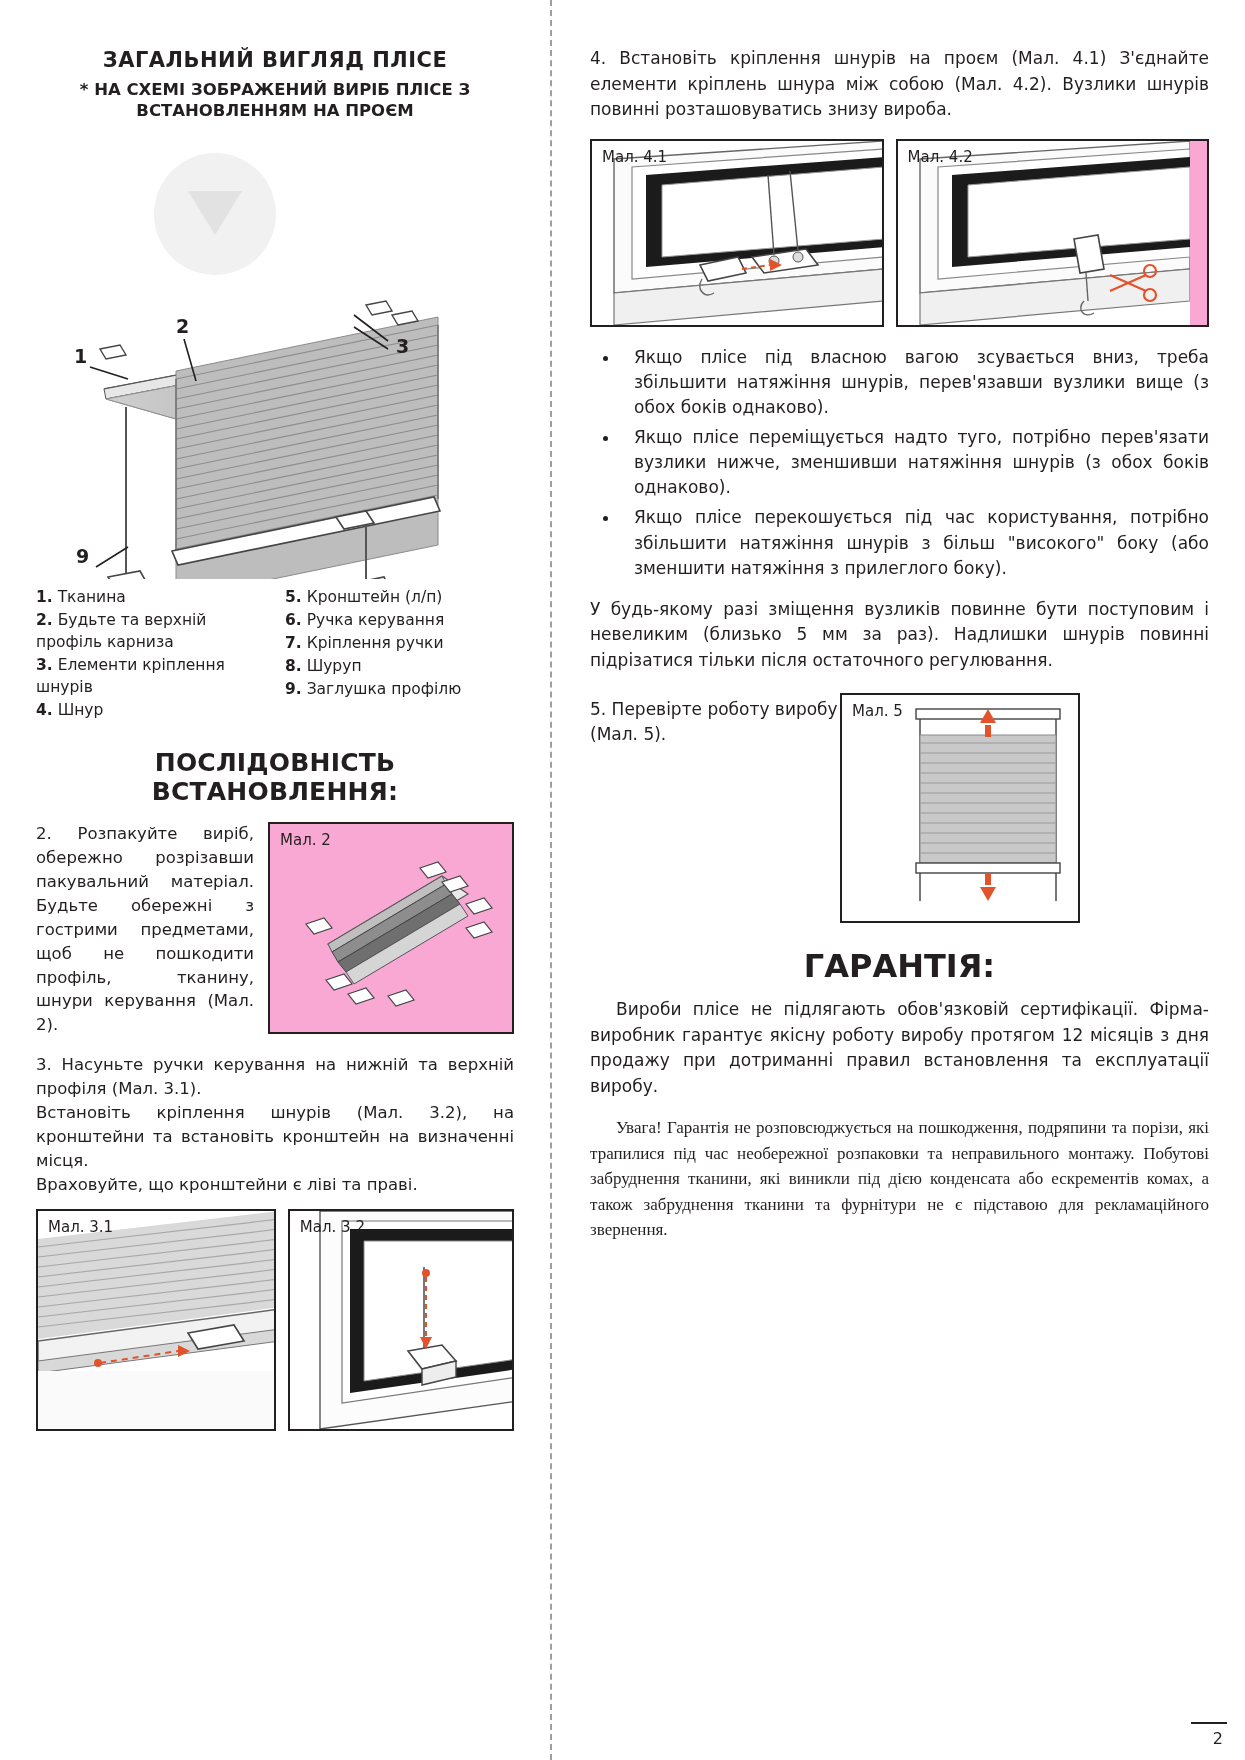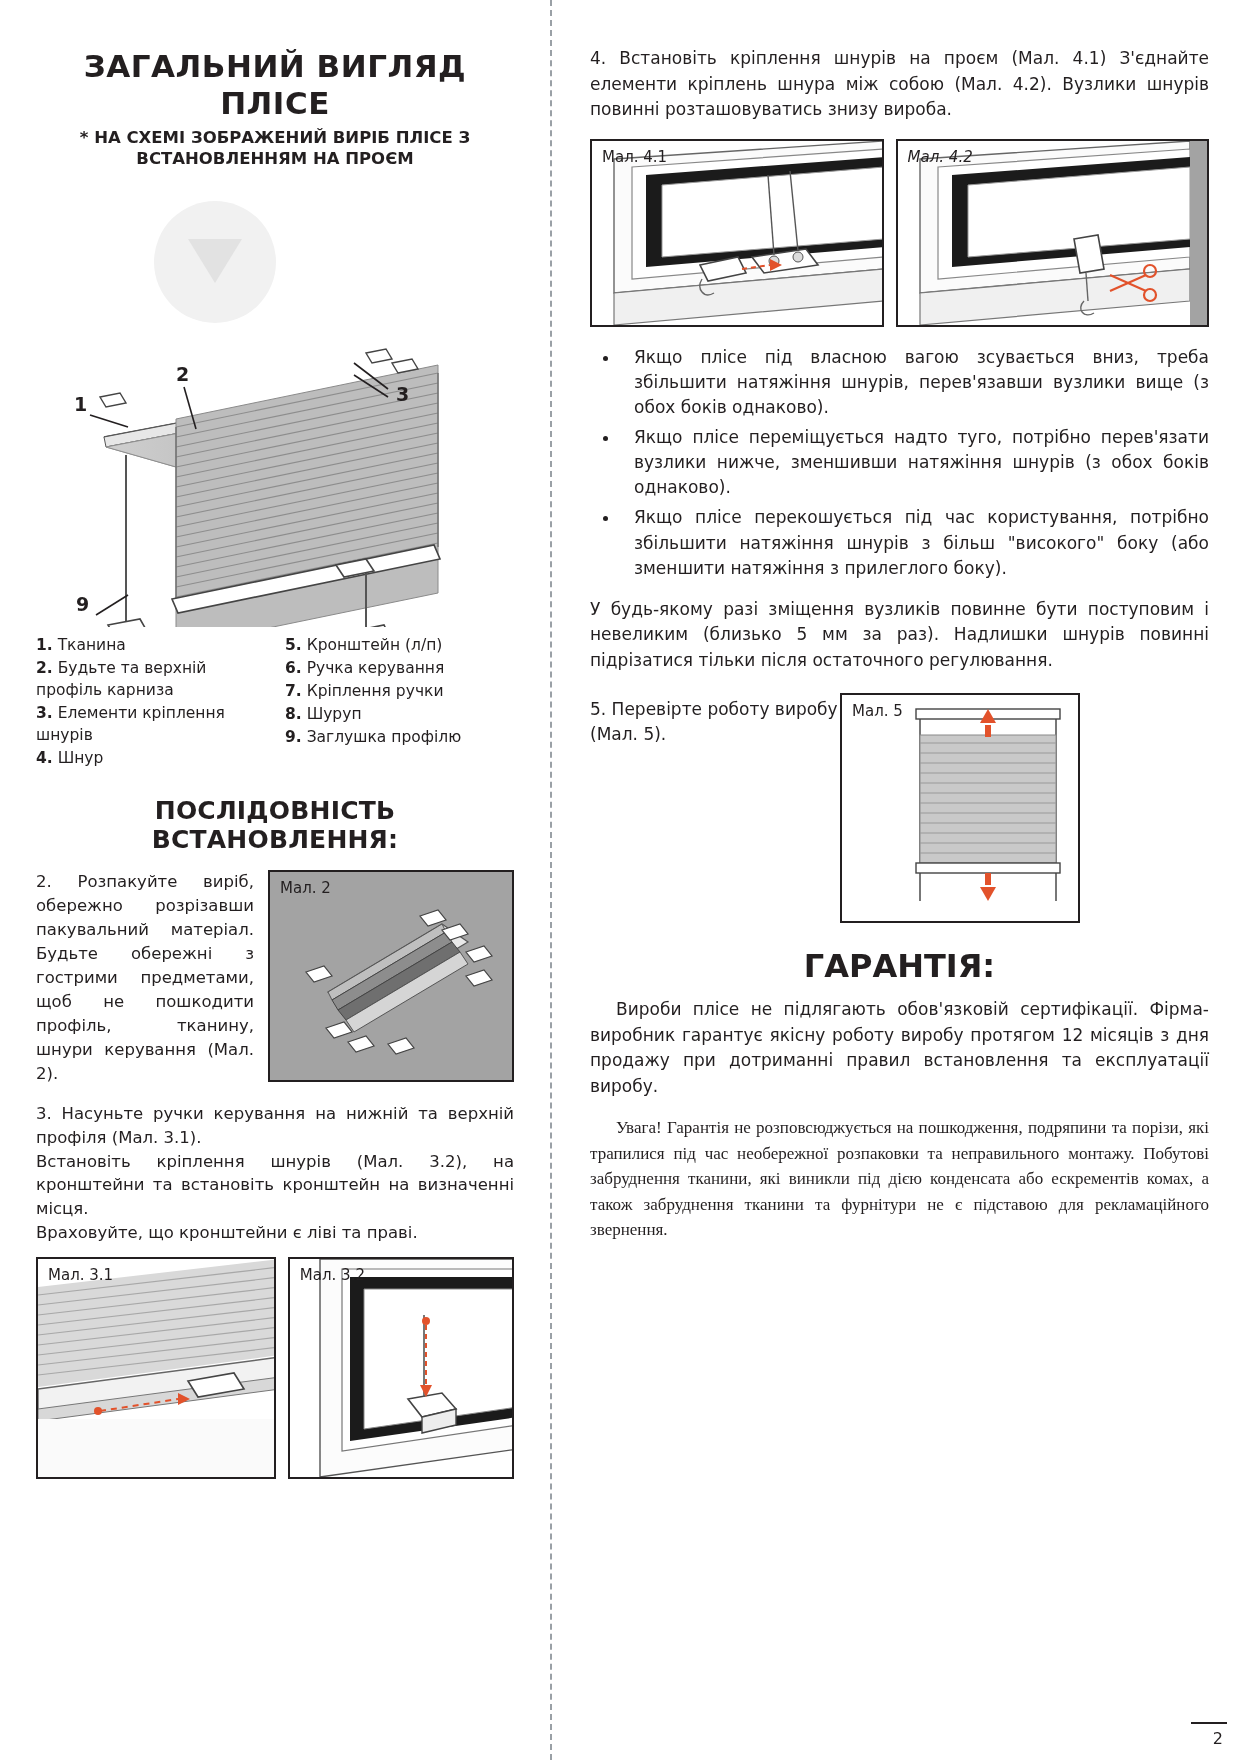--- a/index.html
+++ b/index.html
@@ -37,21 +37,21 @@
   }
   .col-right {
     width: 695px;
     padding: 46px 36px 20px 40px;
   }
 
   
   .title-main {
     text-align: center;
     font-weight: 700;
-    font-size: 31px;
+    font-size: 21px;
     letter-spacing: 0.5px;
     line-height: 1.18;
     margin: 18px 0 6px 0;
   }
   .title-sub {
     text-align: center;
     font-weight: 700;
     font-size: 16.5px;
     line-height: 1.28;
     margin: 4px 0 0 0;
@@ -112,21 +112,21 @@
   .step-text {
     font-size: 16.5px;
     line-height: 1.45;
     text-align: justify;
     flex: 1;
   }
 
   .fig {
     position: relative;
     border: 2px solid #231f20;
-    background: #a3a3a3;
+    background: #f9a8d4;
     overflow: hidden;
   }
   .fig-label {
     position: absolute;
     left: 10px; top: 7px;
     font-size: 15px;
     z-index: 5;
   }
 
   .fig-2 { width: 246px; height: 212px; flex: none; }
@@ -152,21 +152,21 @@
     line-height: 1.5;
     text-align: justify;
   }
 
   .figs-row-4 {
     display: flex;
     gap: 12px;
     margin-top: 16px;
   }
   .fig-41 { width: 296px; height: 188px; }
-  .fig-42 { width: 316px; height: 188px; font-style: italic; }
+  .fig-42 { width: 316px; height: 188px; }
 
   ul.bullets {
     margin: 18px 0 0 0;
     padding-left: 30px;
     font-size: 17px;
     line-height: 1.48;
   }
   ul.bullets li {
     margin-bottom: 5px;
     text-align: justify;

